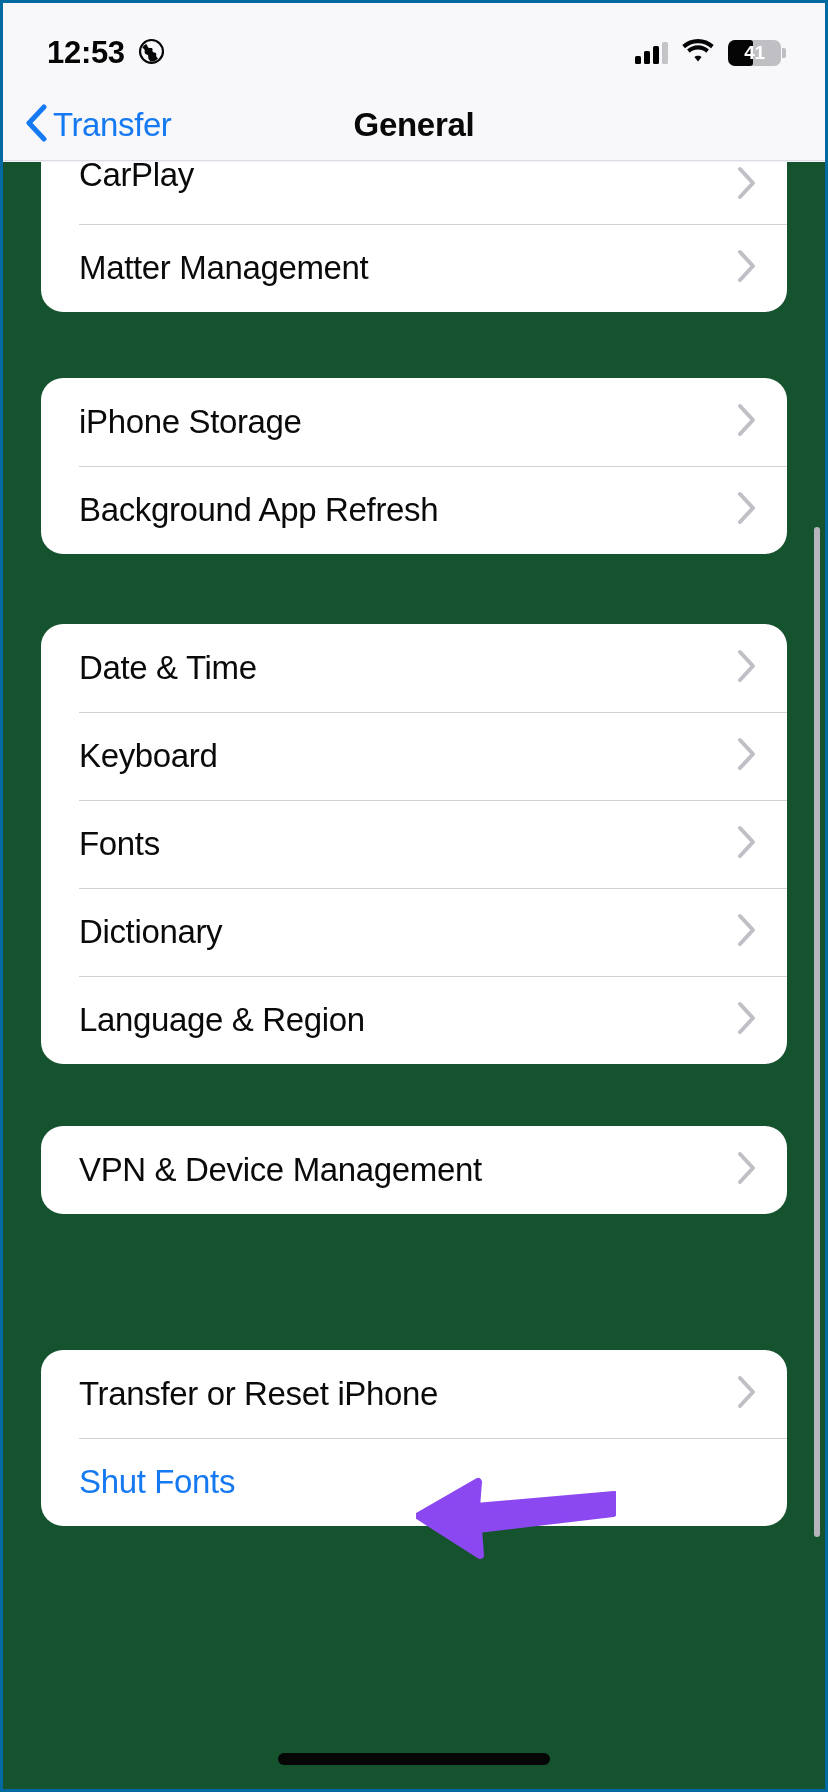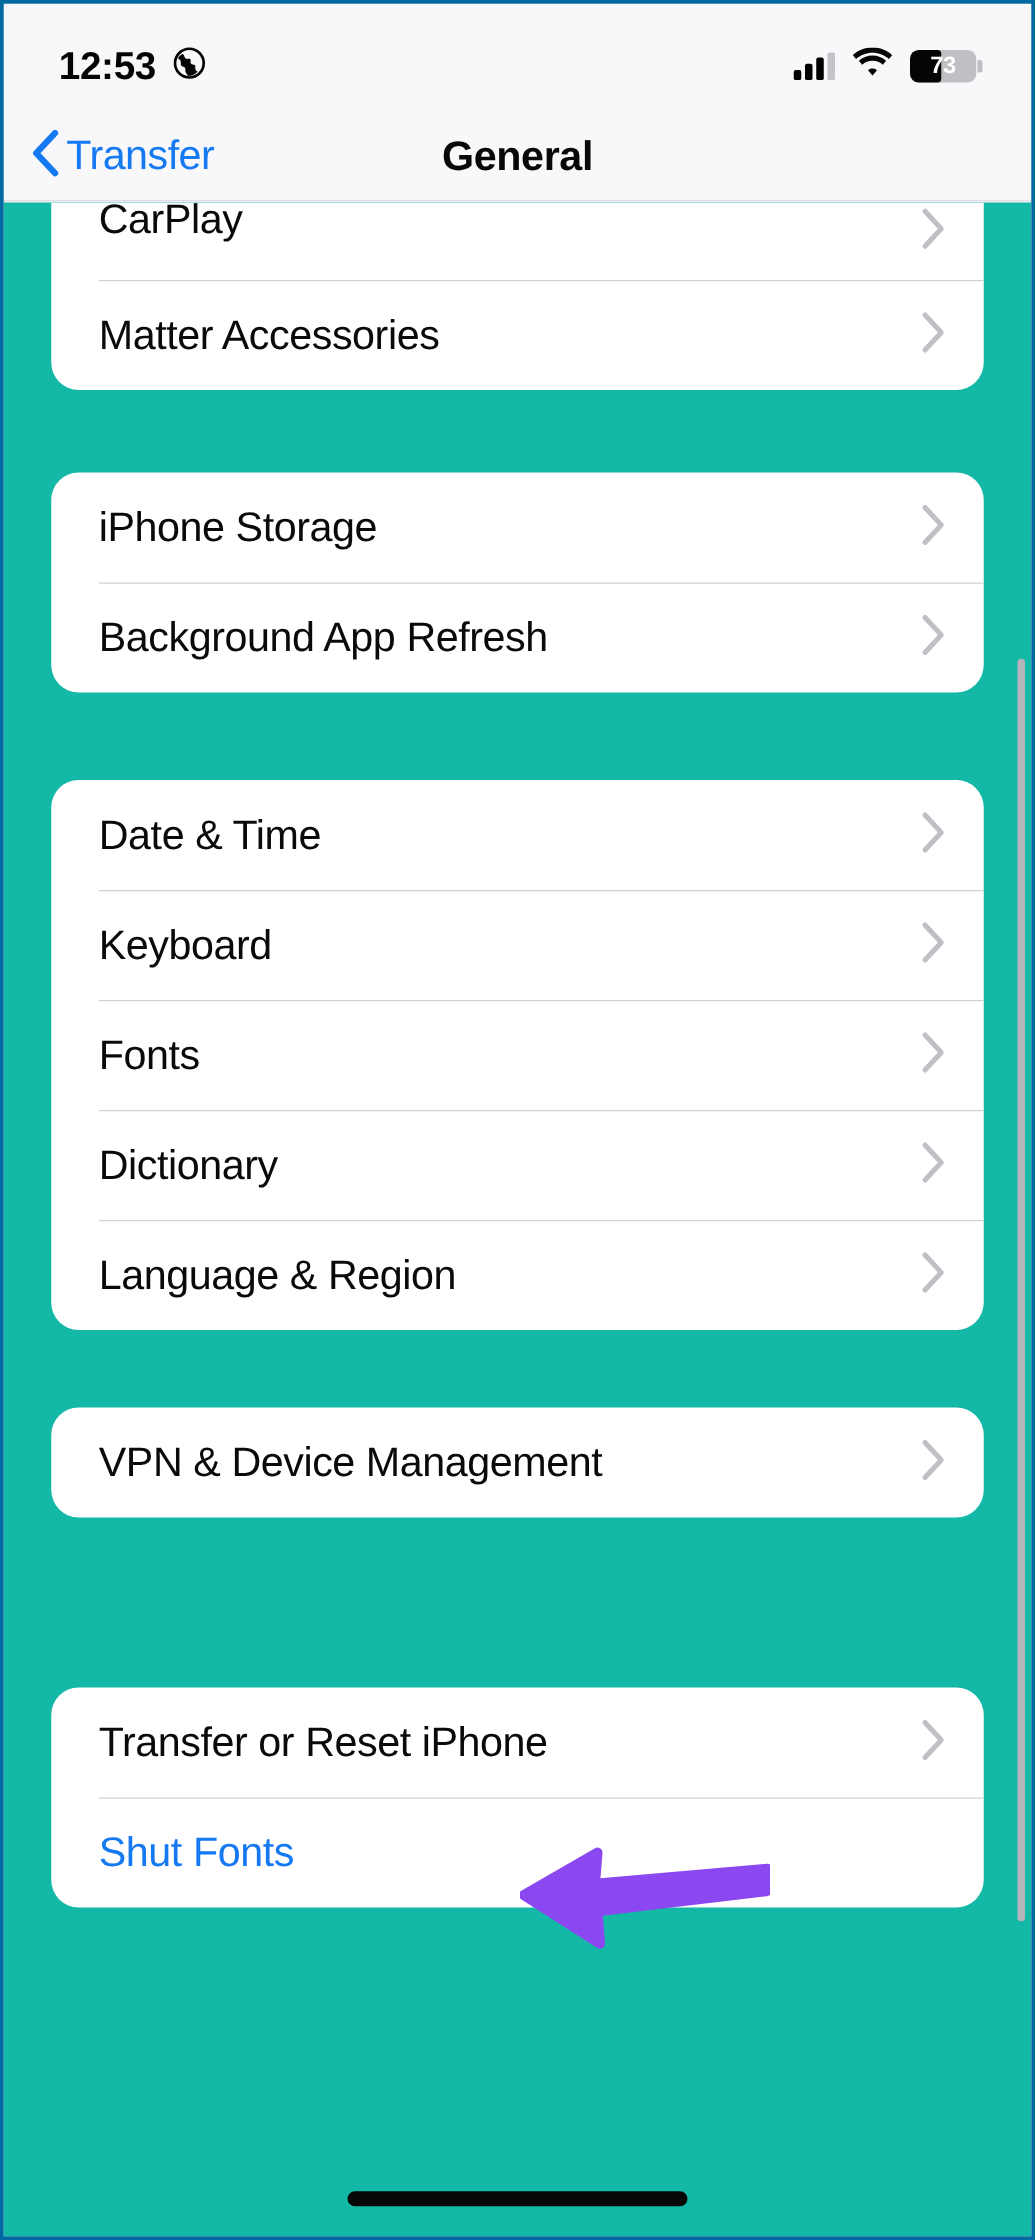--- a/index.html
+++ b/index.html
@@ -160,21 +160,21 @@
     letter-spacing: -0.3px;
   }
 
   
   #content {
     position: absolute;
     top: 159px;
     left: 0;
     width: 100%;
     bottom: 0;
-    background: #14b8a6;
+    background: #14532d;
     overflow: hidden;
   }
 
   .group {
     margin: 0 38px;
     background: #FFFFFF;
     border-radius: 22px;
     overflow: hidden;
   }
 
@@ -287,21 +287,21 @@
       </span>
       <span>
         <svg width="34" height="25" viewBox="0 0 34 25" aria-hidden="true">
           <path d="M17 4.2c5.0 0 9.6 1.9 13.1 5.0l2.6-3.1C28.5 2.1 23.0 0 17 0S5.5 2.1 1.3 6.1l2.6 3.1C7.4 6.1 12.0 4.2 17 4.2z" fill="#050505"></path>
           <path d="M17 10.5c3.2 0 6.1 1.2 8.3 3.2l2.6-3.1C25.0 7.9 21.2 6.3 17 6.3S9.0 7.9 6.1 10.6l2.6 3.1c2.2-2.0 5.1-3.2 8.3-3.2z" fill="#050505"></path>
           <path d="M17 16.7c1.4 0 2.7 0.5 3.6 1.4l-3.6 4.3-3.6-4.3c0.9-0.9 2.2-1.4 3.6-1.4z" fill="#050505"></path>
         </svg>
       </span>
       <span class="battery">
         <span class="battery-fill" id="battery-fill" style="width: 47%;"></span>
-        <span class="battery-pct">73</span>
+        <span class="battery-pct">41</span>
         <span class="battery-cap"></span>
       </span>
     </div>
   </div>
 
   <div id="nav-bar">
     <div id="back-button">
       <span class="chevron-back">
         <svg width="22" height="38" viewBox="0 0 22 38" aria-hidden="true">
           <path d="M19 3L4 19l15 16" fill="none" stroke="#1579F2" stroke-width="5" stroke-linecap="round" stroke-linejoin="round"></path>
@@ -315,21 +315,21 @@
   <div id="content">
 
   <div class="group clipped-top">
         <div class="row clipped">
           <span class="row-label">CarPlay</span>
           <span class="chev-right"><svg width="20" height="34" viewBox="0 0 20 34" aria-hidden="true">
               <path d="M3 3l13 14L3 31" fill="none" stroke="#BFBFC6" stroke-width="4" stroke-linecap="round" stroke-linejoin="round"></path>
             </svg></span>
         </div>
         <div class="row">
-          <span class="row-label">Matter Accessories</span>
+          <span class="row-label">Matter Management</span>
           <span class="chev-right"><svg width="20" height="34" viewBox="0 0 20 34" aria-hidden="true">
               <path d="M3 3l13 14L3 31" fill="none" stroke="#BFBFC6" stroke-width="4" stroke-linecap="round" stroke-linejoin="round"></path>
             </svg></span>
         </div>
       </div>
       <div class="gap-md"></div>
       <div class="group">
         <div class="row">
           <span class="row-label">iPhone Storage</span>
           <span class="chev-right"><svg width="20" height="34" viewBox="0 0 20 34" aria-hidden="true">

